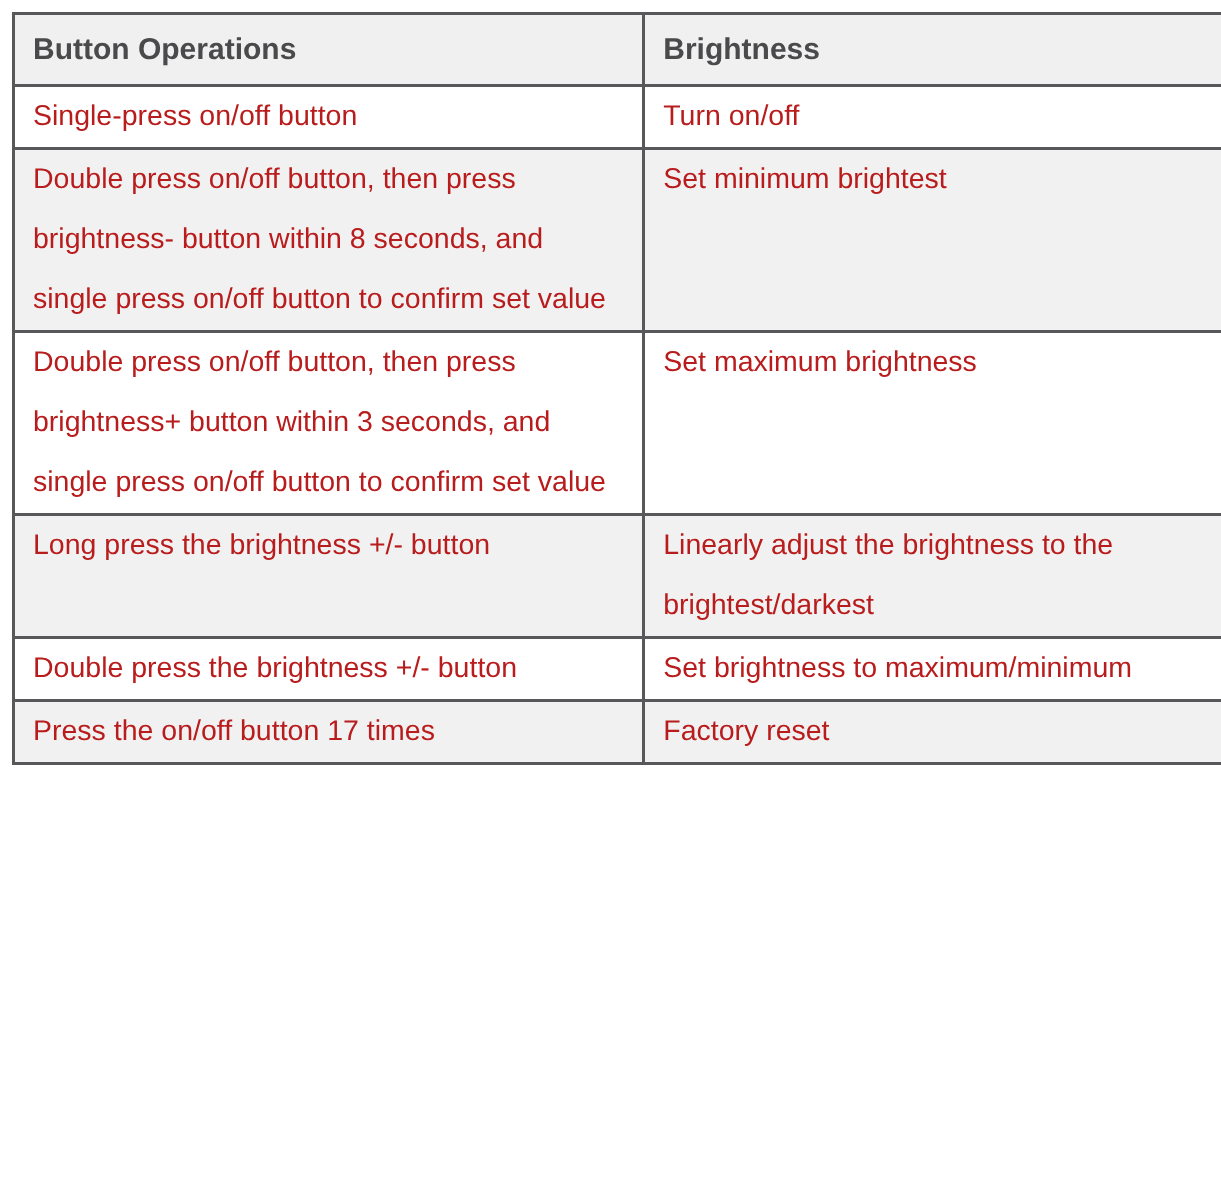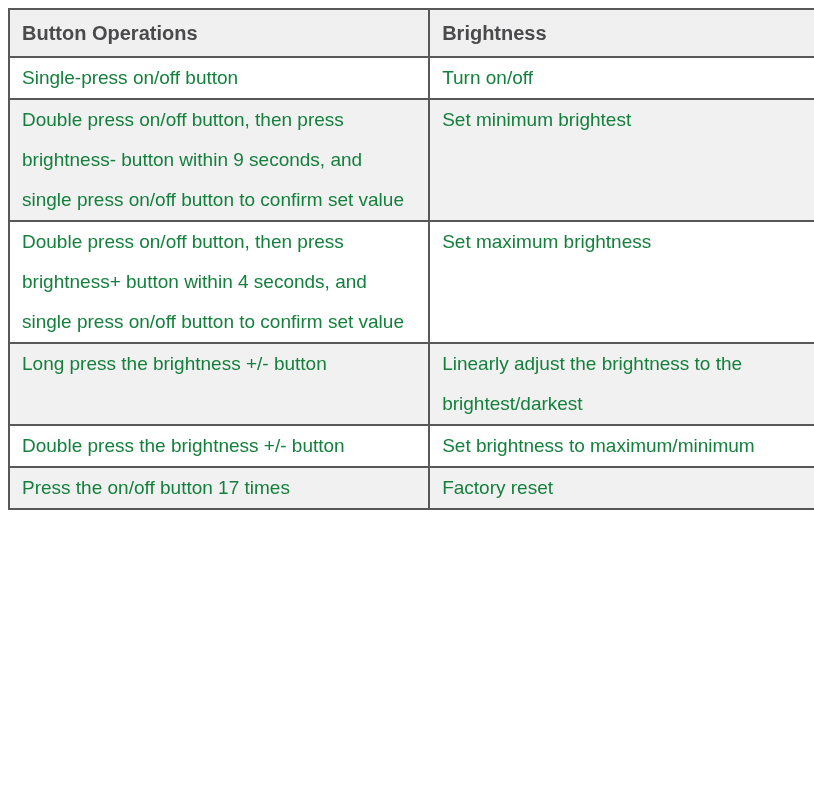--- a/index.html
+++ b/index.html
@@ -34,21 +34,21 @@
   table.ops-table th {
     font-size: 20px;
     font-weight: bold;
     color: #4a4a4c;
     background: #f0f0f1;
     padding: 3px 12px;
     line-height: 40px;
   }
   table.ops-table td {
     font-size: 19px;
-    color: #15803d;
+    color: #b91c1c;
     background: #ffffff;
     padding: 0 12px;
     line-height: 40px;
   }
   table.ops-table tbody tr:nth-child(even) td {
     background: #f1f1f1;
   }
 </style>
 </head>
 <body>
@@ -64,25 +64,25 @@
         <th>Button Operations</th>
         <th>Brightness</th>
       </tr>
     </thead>
     <tbody>
       <tr>
         <td>Single-press on/off button</td>
         <td>Turn on/off</td>
       </tr>
       <tr>
-        <td>Double press on/off button, then press brightness- button within 9 seconds, and single press on/off button to confirm set value</td>
+        <td>Double press on/off button, then press brightness- button within 8 seconds, and single press on/off button to confirm set value</td>
         <td>Set minimum brightest</td>
       </tr>
       <tr>
-        <td>Double press on/off button, then press brightness+ button within 4 seconds, and single press on/off button to confirm set value</td>
+        <td>Double press on/off button, then press brightness+ button within 3 seconds, and single press on/off button to confirm set value</td>
         <td>Set maximum brightness</td>
       </tr>
       <tr>
         <td>Long press the brightness +/- button</td>
         <td>Linearly adjust the brightness to the brightest/darkest</td>
       </tr>
       <tr>
         <td>Double press the brightness +/- button</td>
         <td>Set brightness to maximum/minimum</td>
       </tr>

